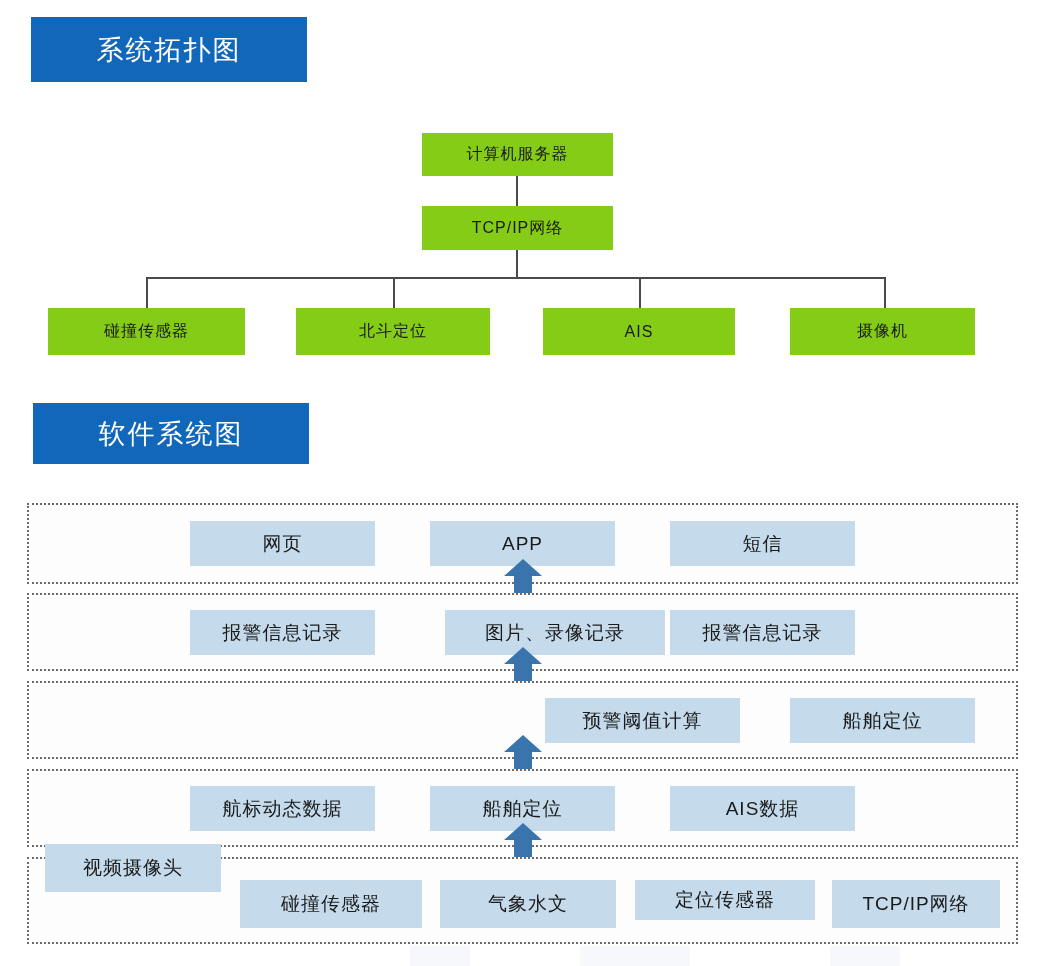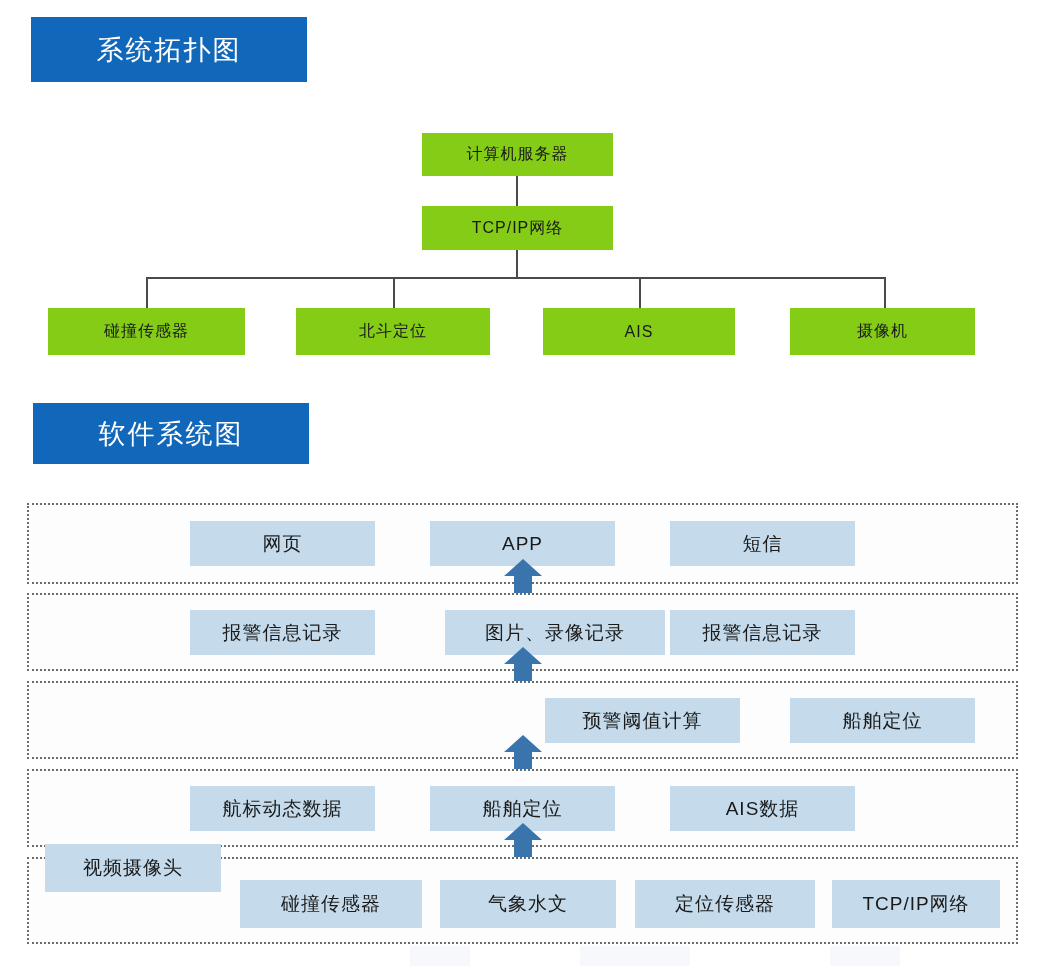--- a/index.html
+++ b/index.html
@@ -133,20 +133,20 @@
   <div class="uparrow" style="left:504px;top:823px;">
     <svg viewBox="0 0 38 36" xmlns="http://www.w3.org/2000/svg">
       <polygon points="19,0 38,17 28,17 28,36 10,36 10,17 0,17" fill="#3a74ad"></polygon>
     </svg>
   </div>
 
   <div class="layer" style="left:27px;top:857px;width:991px;height:87px;"></div>
   <div class="node sw" style="left:45px;top:844px;width:176px;height:48px;">视频摄像头</div>
   <div class="node sw" style="left:240px;top:880px;width:182px;height:48px;">碰撞传感器</div>
   <div class="node sw" style="left:440px;top:880px;width:176px;height:48px;">气象水文</div>
-  <div class="node sw" style="left:635px;top:880px;width:180px;height:48px;">定位传感器</div>
+  <div class="node sw" style="left:635px;top:880px;width:180px;height:40px;">定位传感器</div>
   <div class="node sw" style="left:832px;top:880px;width:168px;height:48px;">TCP/IP网络</div>
 
   <div class="wm" style="left:410px;top:946px;width:60px;height:20px;"></div>
   <div class="wm" style="left:580px;top:946px;width:110px;height:20px;"></div>
   <div class="wm" style="left:830px;top:946px;width:70px;height:20px;"></div>
 
 </div>
 
 </body></html>

